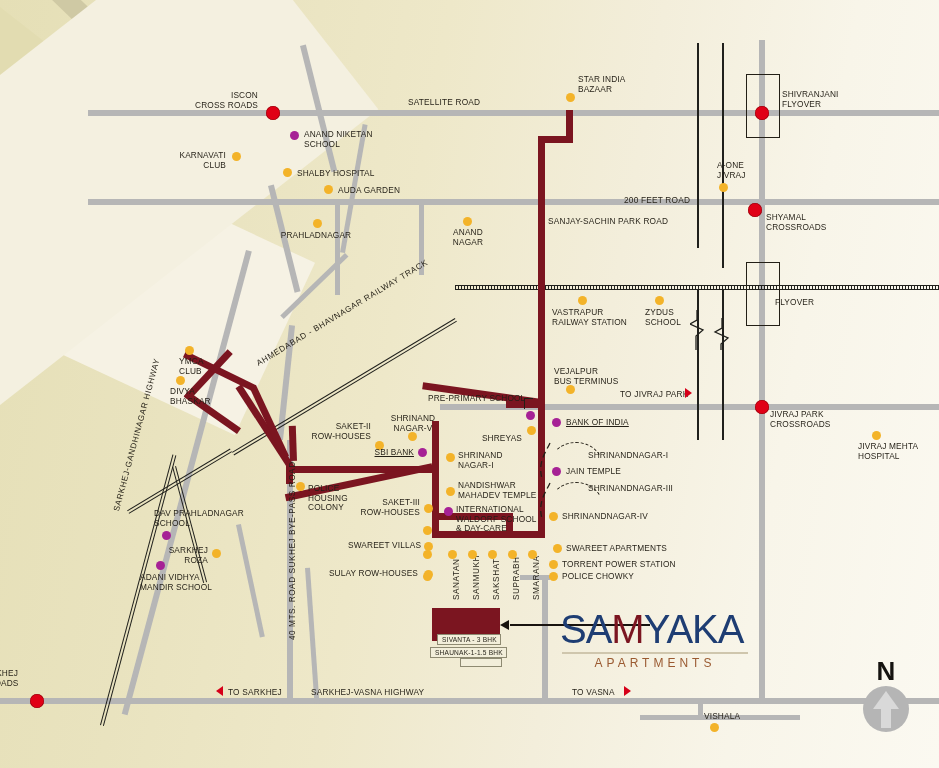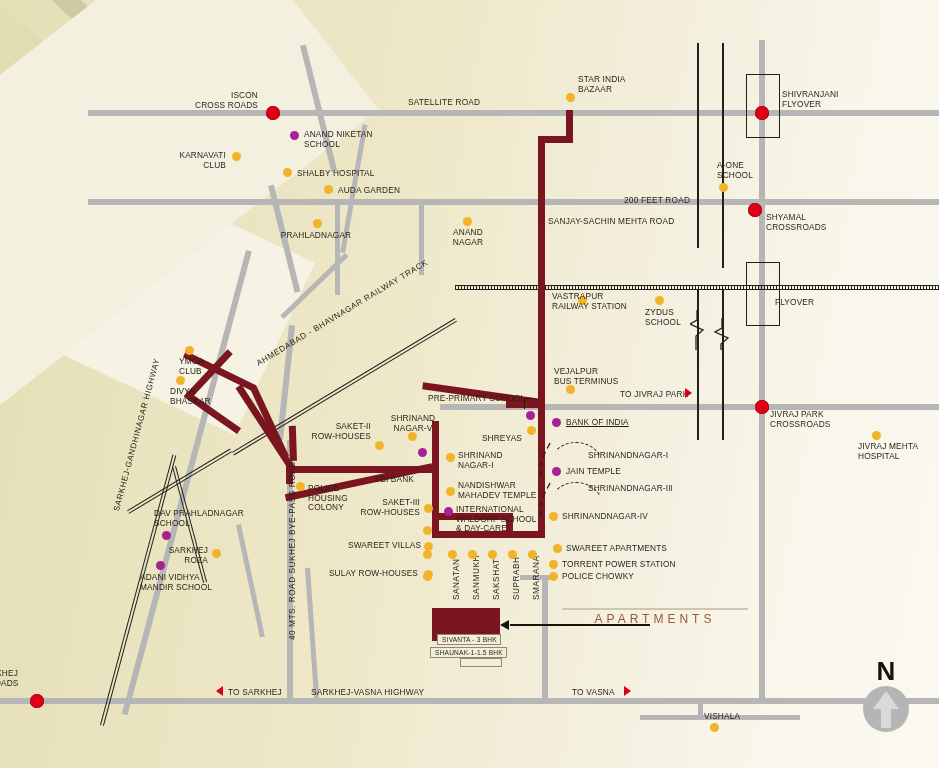--- a/index.html
+++ b/index.html
@@ -218,21 +218,21 @@
   <div class="lbl" style="left:766px;top:213px;">SHYAMAL
 CROSSROADS</div>
   <div class="lbl" style="left:770px;top:410px;">JIVRAJ PARK
 CROSSROADS</div>
   <div class="lbl r" style="left:-42px;top:669px;width:60px;">SARKHEJ
 CROSSROADS</div>
   <div class="lbl" style="left:775px;top:298px;">FLYOVER</div>
 
   <div class="rd-lbl" style="left:408px;top:97px;">SATELLITE ROAD</div>
   <div class="rd-lbl" style="left:624px;top:195px;">200 FEET ROAD</div>
-  <div class="rd-lbl" style="left:548px;top:216px;">SANJAY-SACHIN MEHTA ROAD</div>
+  <div class="rd-lbl" style="left:548px;top:216px;">SANJAY-SACHIN PARK ROAD</div>
   <div class="rd-lbl" style="left:311px;top:687px;">SARKHEJ-VASNA HIGHWAY</div>
   <div class="diag" style="left:112px;top:510px;transform:rotate(-75deg);">SARKHEJ-GANDHINAGAR HIGHWAY</div>
   <div class="vert" style="left:287px;top:640px;">40 MTS. ROAD SUKHEJ BYE-PASS ROAD</div>
   <div class="diag" style="left:255px;top:360px;transform:rotate(-31deg);">AHMEDABAD - BHAVNAGAR RAILWAY TRACK</div>
 
   <div class="rd-lbl" style="left:620px;top:389px;">TO JIVRAJ PARK</div>
   <div class="tri-r" style="left:685px;top:388px;"></div>
   <div class="rd-lbl" style="left:228px;top:687px;">TO SARKHEJ</div>
   <div class="tri-l" style="left:216px;top:686px;"></div>
   <div class="rd-lbl" style="left:572px;top:687px;">TO VASNA</div>
@@ -258,24 +258,24 @@
 
   <div class="mk y" style="left:313px;top:219px;"></div>
   <div class="lbl c" style="left:256px;top:231px;width:120px;">PRAHLADNAGAR</div>
 
   <div class="mk y" style="left:463px;top:217px;"></div>
   <div class="lbl c" style="left:438px;top:228px;width:60px;">ANAND
 NAGAR</div>
 
   <div class="mk y" style="left:719px;top:183px;"></div>
   <div class="lbl" style="left:717px;top:161px;">A-ONE
-SCHOOL</div>
+JIVRAJ</div>
 
   <div class="mk y" style="left:578px;top:296px;"></div>
-  <div class="lbl" style="left:552px;top:292px;">VASTRAPUR
+  <div class="lbl" style="left:552px;top:308px;">VASTRAPUR
 RAILWAY STATION</div>
 
   <div class="mk y" style="left:655px;top:296px;"></div>
   <div class="lbl" style="left:645px;top:308px;">ZYDUS
 SCHOOL</div>
 
   <div class="mk y" style="left:566px;top:385px;"></div>
   <div class="lbl" style="left:554px;top:367px;">VEJALPUR
 BUS TERMINUS</div>
 
@@ -302,21 +302,21 @@
 
   <div class="mk y" style="left:375px;top:441px;"></div>
   <div class="lbl r" style="left:305px;top:422px;width:66px;">SAKET-II
 ROW-HOUSES</div>
 
   <div class="mk y" style="left:408px;top:432px;"></div>
   <div class="lbl c" style="left:380px;top:414px;width:66px;">SHRINAND
 NAGAR-V</div>
 
   <div class="mk p" style="left:418px;top:448px;"></div>
-  <div class="lbl r" style="left:358px;top:475px;width:56px;">SBI BANK</div>
+  <div class="lbl r" style="left:358px;top:448px;width:56px;text-decoration:underline;">SBI BANK</div>
 
   <div class="mk y" style="left:446px;top:453px;"></div>
   <div class="lbl" style="left:458px;top:451px;">SHRINAND
 NAGAR-I</div>
 
   <div class="lbl" style="left:588px;top:451px;">SHRINANDNAGAR-I</div>
 
   <div class="mk p" style="left:552px;top:467px;"></div>
   <div class="lbl" style="left:566px;top:467px;">JAIN TEMPLE</div>
 
@@ -367,20 +367,21 @@
 ROZA</div>
 
   <div class="mk p" style="left:156px;top:561px;"></div>
   <div class="lbl" style="left:140px;top:573px;">ADANI VIDHYA
 MANDIR SCHOOL</div>
 
   <div class="mk y" style="left:710px;top:723px;"></div>
   <div class="lbl" style="left:704px;top:712px;">VISHALA</div>
 
   <div id="logo">
+    <div class="word"><span>SA</span><span class="m">M</span><span>YAKA</span></div>
     <div class="rule"></div>
     <div class="sub">APARTMENTS</div>
   </div>
 
   <div id="compass">
     <div class="n">N</div>
     <div class="disc">
       <div class="arw"></div>
       <div class="stem"></div>
     </div>

